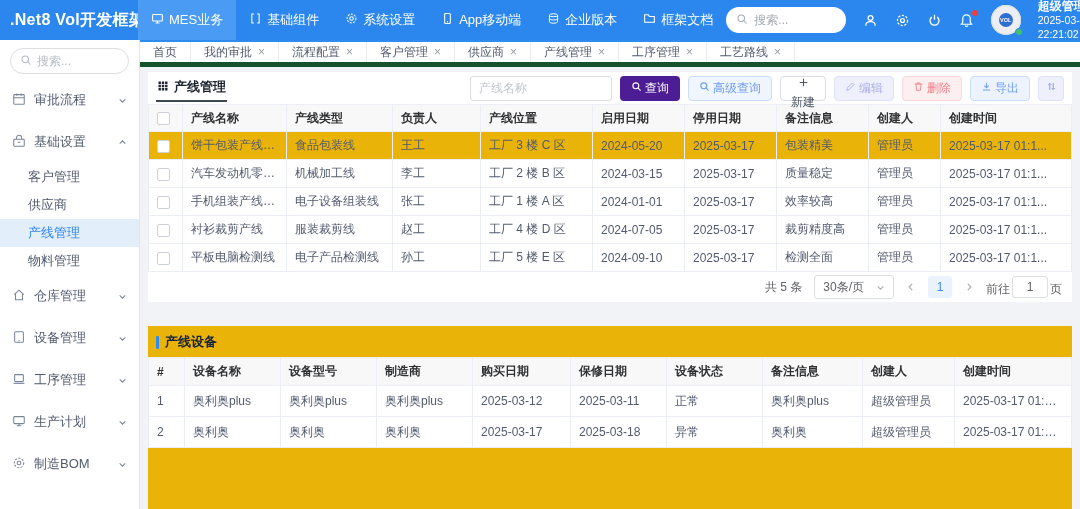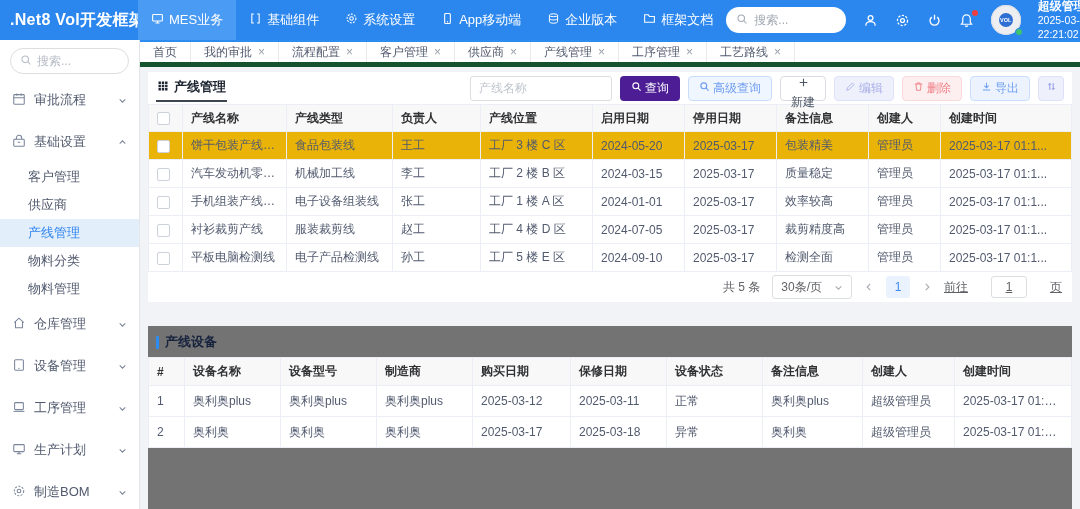--- a/index.html
+++ b/index.html
@@ -64,24 +64,24 @@
   .link{color:#4a6edd;cursor:pointer;}
   .cb{width:13px;height:13px;border:1px solid #ccd1da;border-radius:2px;background:#fff;display:inline-block;vertical-align:middle;cursor:pointer;}
   .dev-tbl td{height:31px;}
   .dev-tbl th{height:28px;}
   
   .pgbar{height:30px;display:flex;align-items:center;justify-content:flex-end;gap:12px;font-size:12px;color:#606266;padding:0 10px;}
   .psel{height:24px;border:1px solid #dcdee2;border-radius:3px;display:flex;align-items:center;gap:12px;padding:0 8px;color:#606266;cursor:pointer;}
   .psel .chev{color:#a8abb2;display:inline-flex;}
   .parrow{color:#a8abb2;cursor:pointer;display:inline-flex;}
   .pnum{min-width:24px;height:22px;line-height:22px;text-align:center;background:#e9f2fd;color:#4089f5;border-radius:3px;cursor:pointer;}
-  .goto{display:flex;align-items:center;gap:23px;text-decoration:underline;}
+  .goto{display:flex;align-items:flex-end;gap:2px;}
   .goto-input{width:36px;height:22px;border:1px solid #dcdee2;border-radius:3px;text-align:center;font-size:12px;color:#606266;outline:none;font-family:inherit;}
   
-  .panel2{background:#737373;margin:24px 8px 0;height:190px;}
+  .panel2{background:#eab308;margin:24px 8px 0;height:190px;}
   .sec-hd{display:flex;align-items:center;gap:6px;padding:7px 8px 6px;font-size:13px;font-weight:bold;color:#17233d;}
   .sec-bar{width:3px;height:13px;background:#2d8cf0;border-radius:1px;}
 </style>
 </head>
 <body>
 
 <div class="app">
 
   <header class="navbar">
     <div class="logo">.Net8 Vol开发框架</div>
@@ -211,23 +211,20 @@
       <div class="sub-item">
           <span>客户管理</span>
         </div>
       <div class="sub-item">
           <span>供应商</span>
         </div>
       <div class="sub-item active">
           <span>产线管理</span>
         </div>
       <div class="sub-item">
-          <span>物料分类</span>
-        </div>
-      <div class="sub-item">
           <span>物料管理</span>
         </div>
       <div class="nav-item">
         <span><svg width="14" height="14" viewBox="0 0 16 16">
               <path d="M2.5 7.5L8 2.5l5.5 5M4 6.8V13.5h8V6.8" fill="none" stroke="currentColor" stroke-width="1.2"></path>
             </svg></span>
         <span>仓库管理</span>
         <span class="chev">
             <svg width="9" height="9" viewBox="0 0 16 16">
               <path d="M3 6l5 5 5-5" fill="none" stroke="currentColor" stroke-width="1.8"></path>

